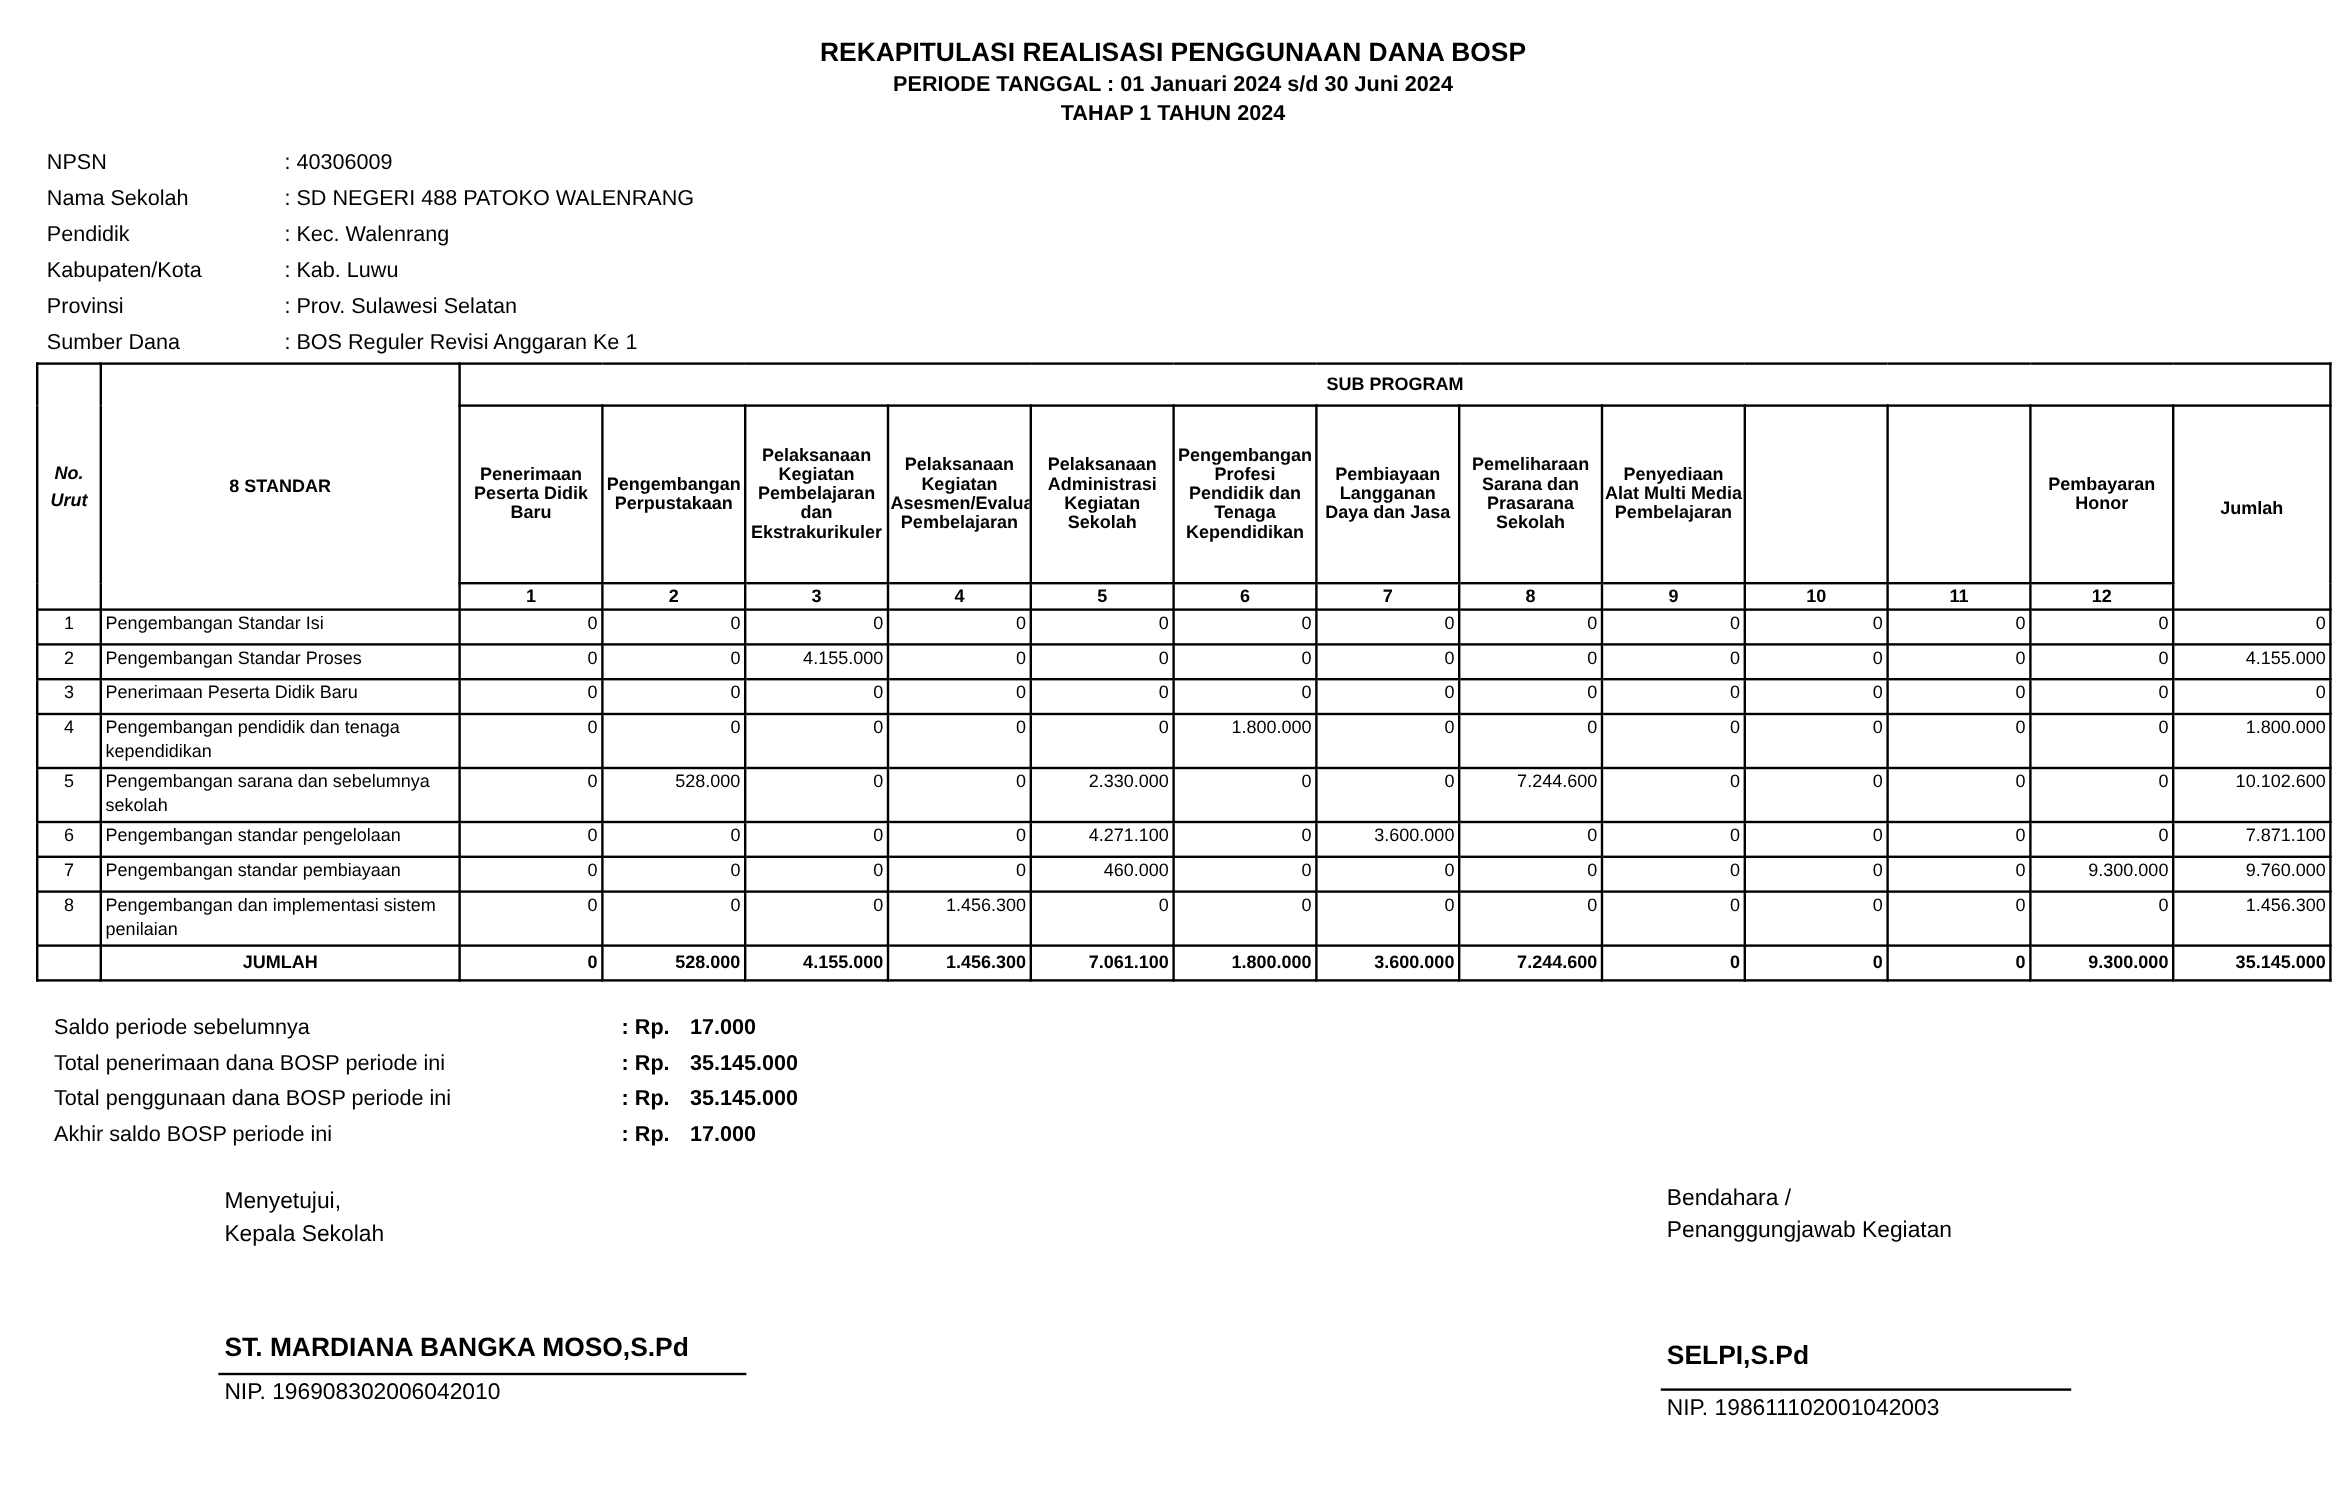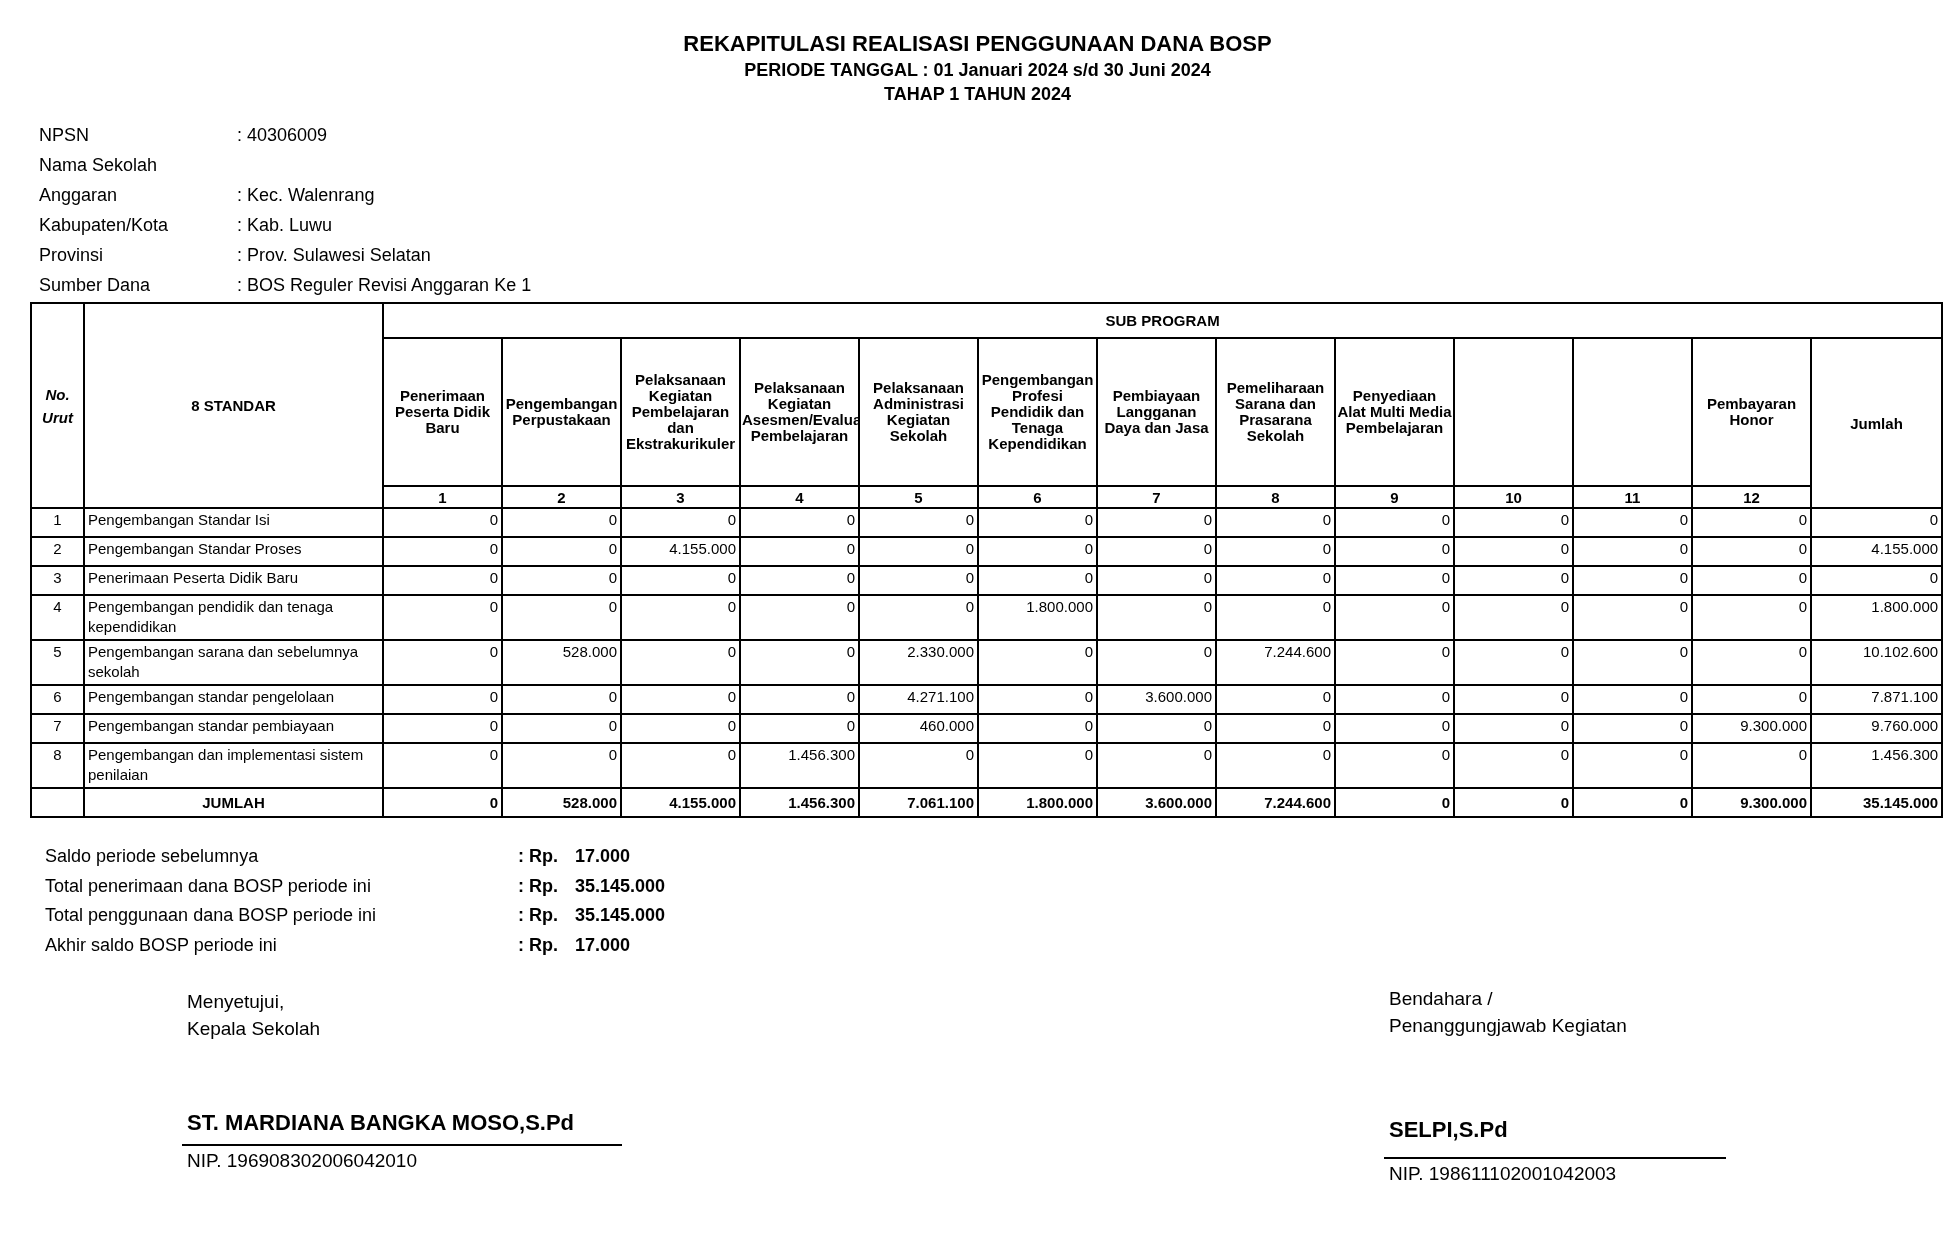--- a/index.html
+++ b/index.html
@@ -63,23 +63,24 @@
   <div class="title-sub">TAHAP 1 TAHUN 2024</div>
 </div>
 
 <div class="info">
   <div class="info-row">
     <span class="info-label">NPSN</span>
     <span>: 40306009</span>
   </div>
   <div class="info-row">
     <span class="info-label">Nama Sekolah</span>
-  </div>
-  <div class="info-row">
-    <span class="info-label">Anggaran</span>
+    <span>: SD NEGERI 488 PATOKO WALENRANG</span>
+  </div>
+  <div class="info-row">
+    <span class="info-label">Pendidik</span>
     <span>: Kec. Walenrang</span>
   </div>
   <div class="info-row">
     <span class="info-label">Kabupaten/Kota</span>
     <span>: Kab. Luwu</span>
   </div>
   <div class="info-row">
     <span class="info-label">Provinsi</span>
     <span>: Prov. Sulawesi Selatan</span>
   </div>

